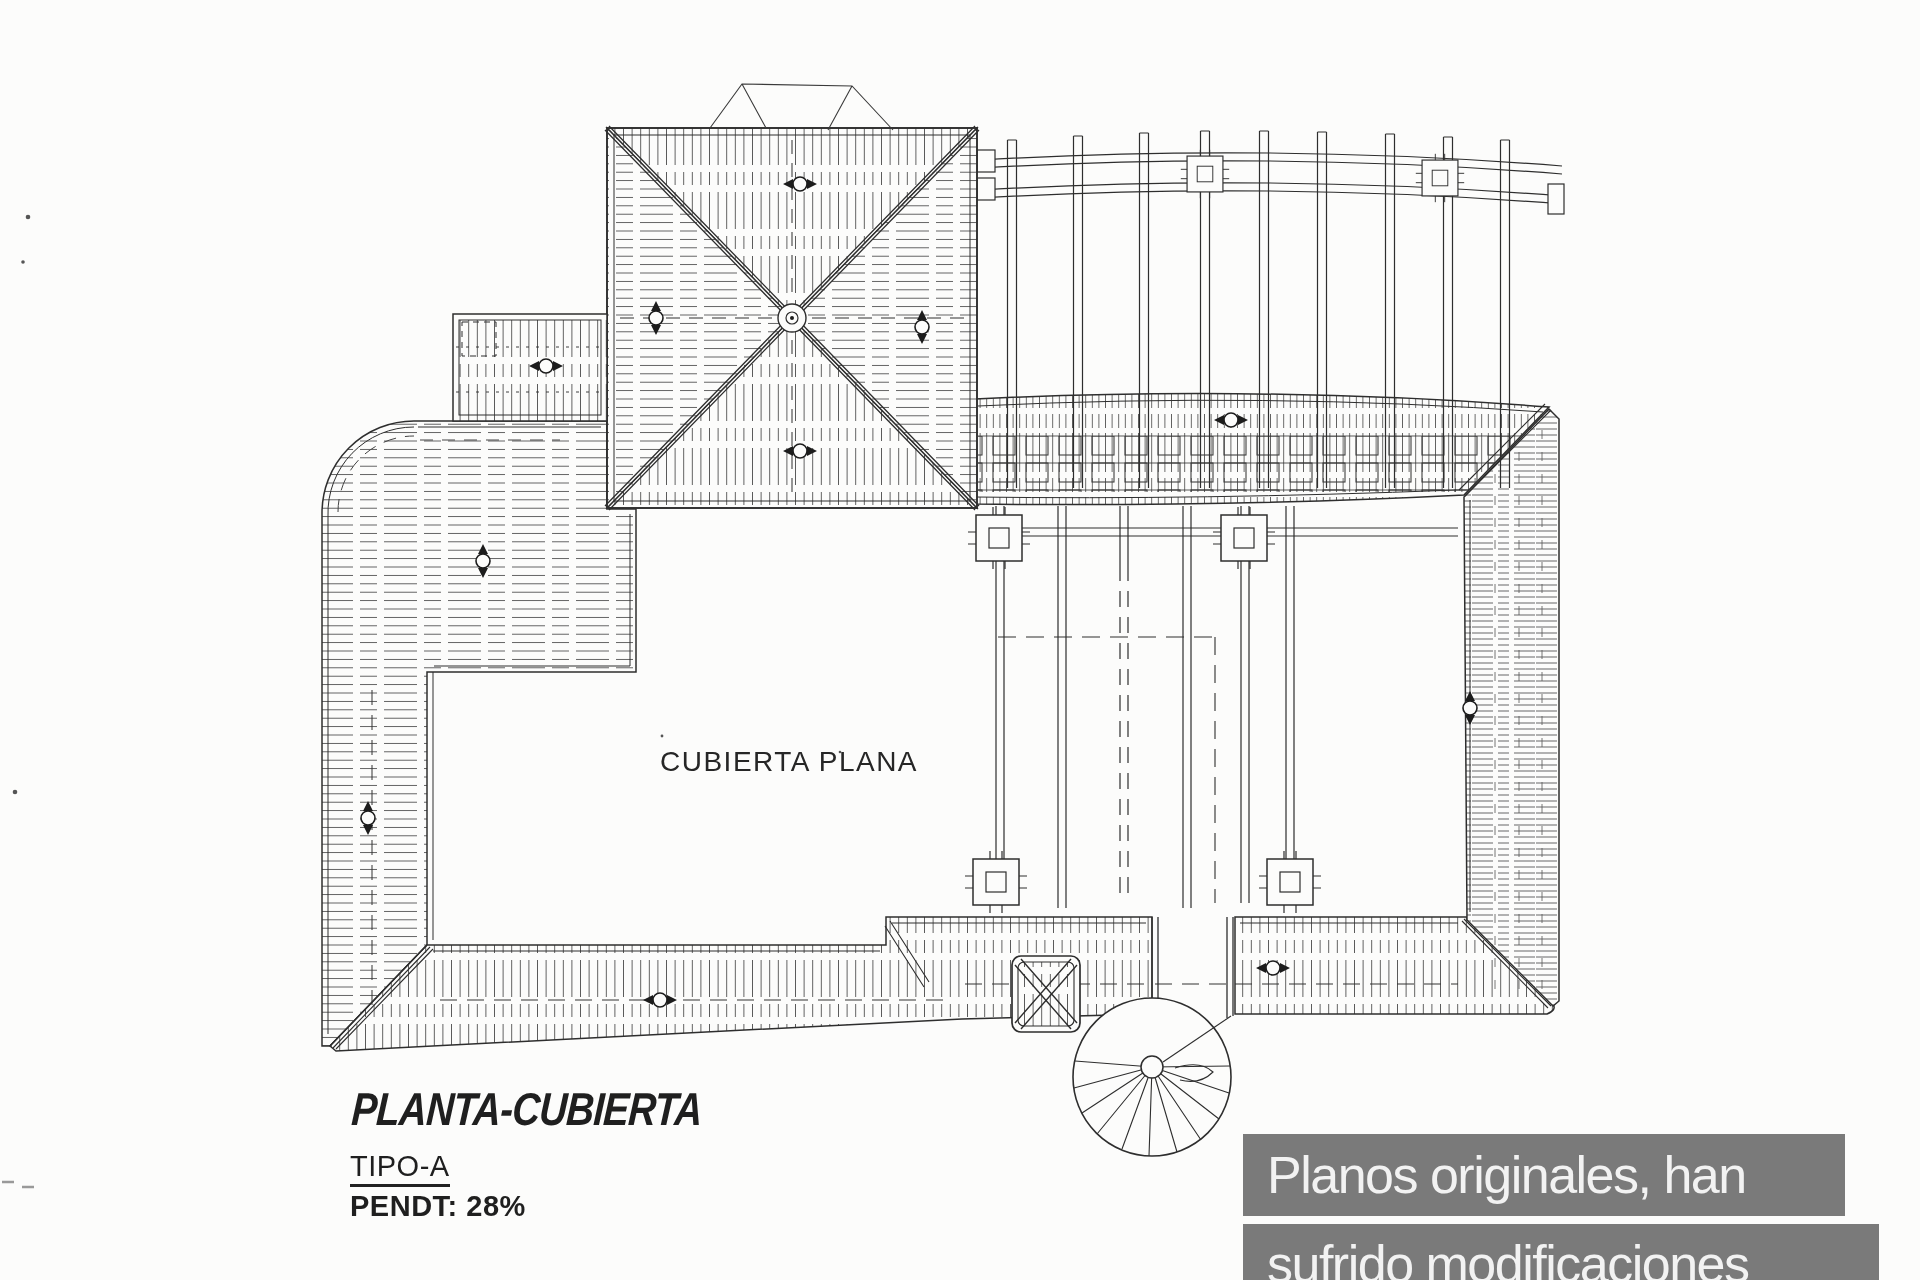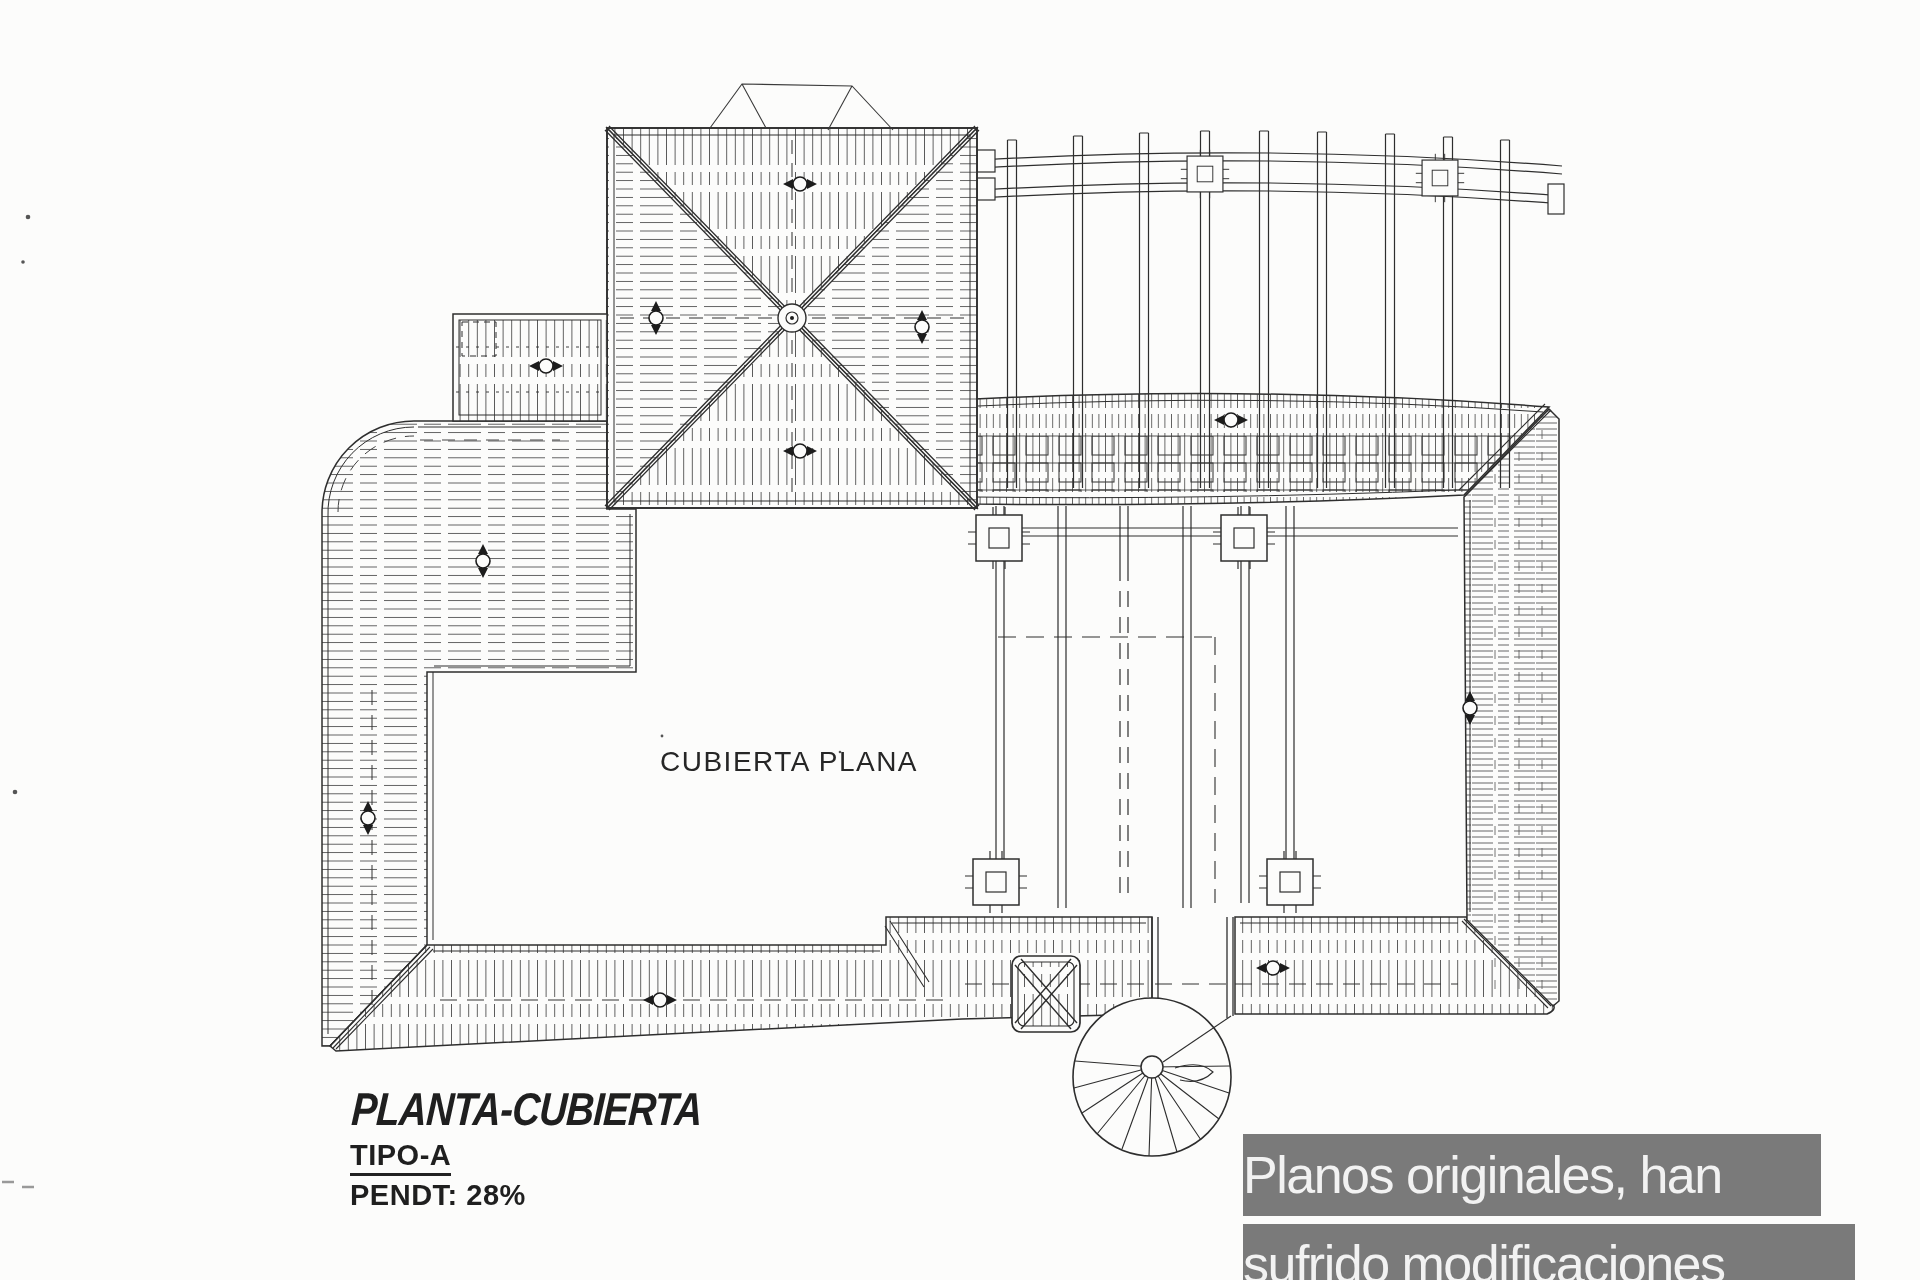--- a/index.html
+++ b/index.html
@@ -12,27 +12,27 @@
   #label-cubierta-plana{
     left:660px;top:746px;font-size:28px;font-weight:400;color:#262626;
     letter-spacing:1.5px;
   }
   #title-block{left:350px;top:1082px;color:#1f1f1f;}
   #title-main{
     font-size:46px;font-weight:700;font-style:italic;letter-spacing:-1px;
     display:inline-block;transform:scaleX(0.84) skewX(-4deg);transform-origin:left bottom;
   }
   #title-type{
-    display:inline-block;font-size:29px;font-weight:700;margin-top:3px;
+    display:inline-block;font-size:29px;font-weight:400;margin-top:14px;
     border-bottom:3px solid #222;padding-bottom:1px;letter-spacing:0.5px;
   }
   #title-slope{font-size:29px;font-weight:700;margin-top:3px;letter-spacing:0.5px;}
   .caption-box{
     background:#7a7a7a;color:#f2f2f2;display:flex;align-items:center;
-    font-size:52px;letter-spacing:-1.5px;font-weight:400;
+    padding-left:24px;font-size:52px;letter-spacing:-1.5px;font-weight:400;
   }
   #caption-line1{left:1243px;top:1134px;width:578px;height:82px;}
   #caption-line2{left:1243px;top:1224px;width:612px;height:92px;align-items:flex-start;padding-top:10px;}
 </style>
 </head>
 <body>
 
 <svg id="plan-svg" width="1920" height="1280" viewBox="0 0 1920 1280" xmlns="http://www.w3.org/2000/svg">
   <defs>
 

